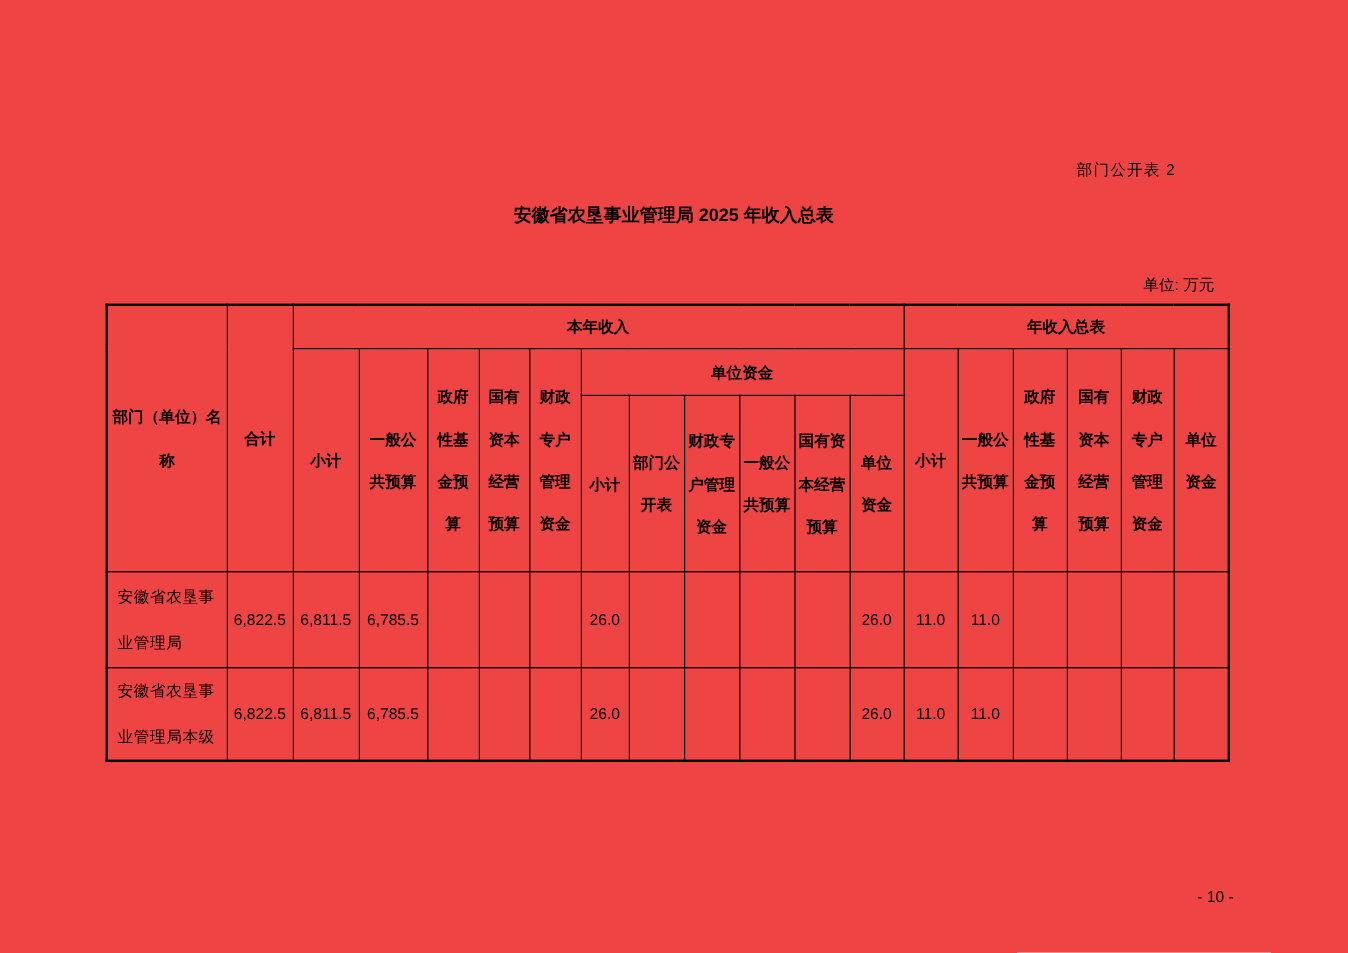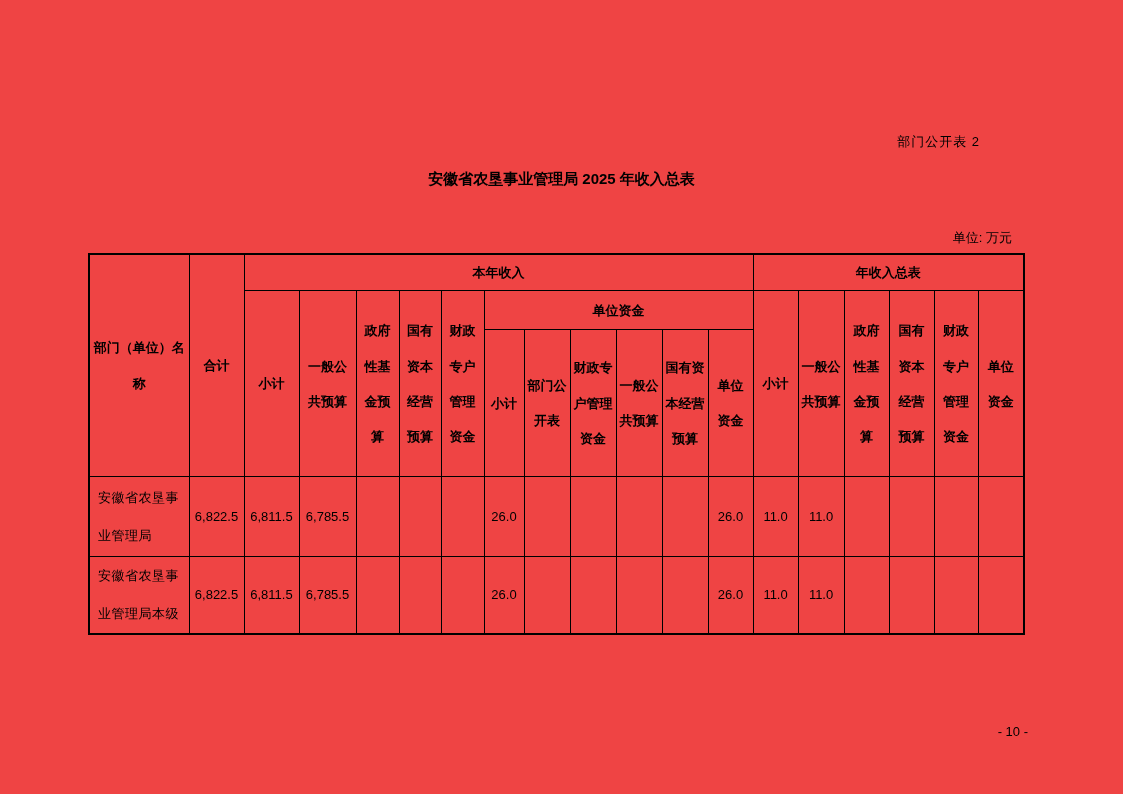--- a/index.html
+++ b/index.html
@@ -63,21 +63,21 @@
   tr.hrow-3 { height: 147px; }
   tr.drow-1 { height: 80px; }
   tr.drow-2 { height: 77px; }
   td.name-cell {
     text-align: left;
     padding: 0 6px 0 8px;
     letter-spacing: 0.5px;
   }
   .page-number {
     position: absolute;
-    top: 724px; right: 95px;
+    top: 740px; right: 95px;
     font-size: 13px;
   }
 </style>
 </head>
 <body>
 
 <div class="page">
 
   <div class="corner-label">部门公开表 2</div>
 

